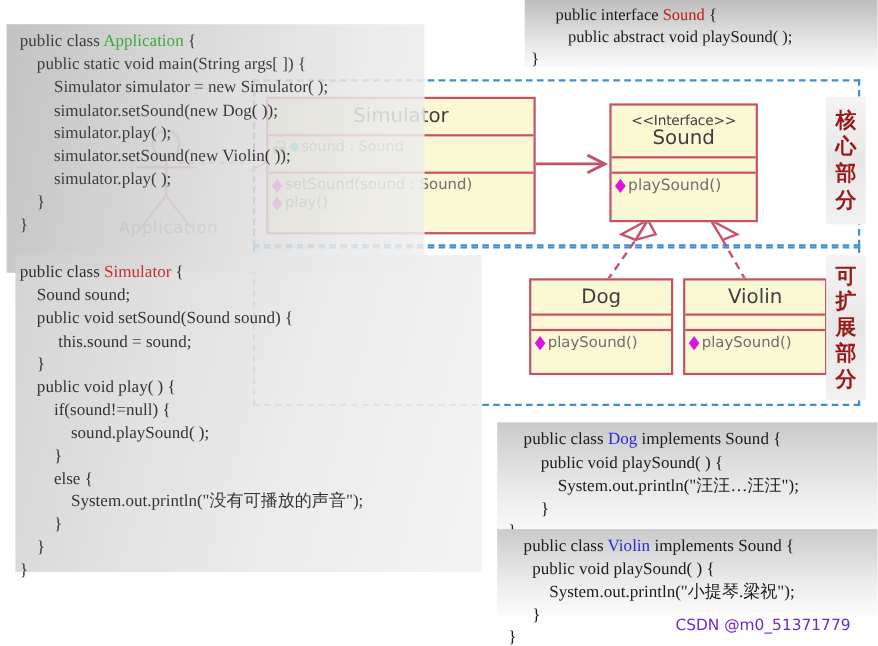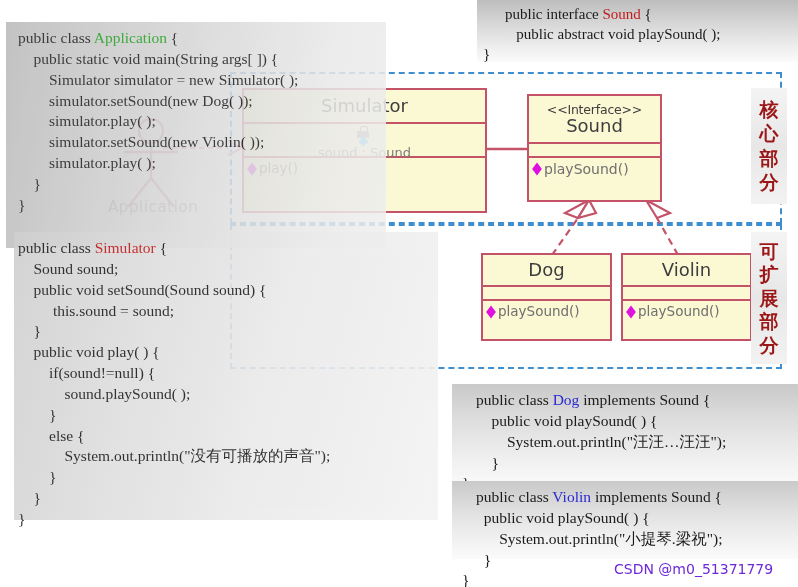--- a/index.html
+++ b/index.html
@@ -82,21 +82,20 @@
     height: 8px;
     background: #e010e0;
     transform: rotate(45deg) skew(8deg, 8deg);
     margin-right: 3px;
     flex: 0 0 auto;
   }
   .attr-row {
     display: flex;
     align-items: center;
     white-space: nowrap;
-    flex-direction: column;
   }
   .lock-ico {
     position: relative;
     width: 13px;
     height: 12px;
     margin-right: 3px;
     flex: 0 0 auto;
   }
   .lock-ico::before {
     content: "";
@@ -236,26 +235,30 @@
     <div class="uml-attrs" style="height:34px;">
       <div class="attr-row">
         <span class="lock-ico"></span>
         <span class="attr-dot"></span>
         <span>sound : Sound</span>
       </div>
     </div>
     <div class="uml-ops">
       <div class="op-row">
         <span class="diamond"></span>
+        <span>setSound(sound : Sound)</span>
+      </div>
+      <div class="op-row">
+        <span class="diamond"></span>
         <span>play()</span>
       </div>
     </div>
   </div>
 
-  <div class="uml-box uml-sound" style="left:527px; top:94px; width:135px; height:108px;">
+  <div class="uml-box uml-sound" style="left:554px; top:94px; width:135px; height:108px;">
     <div class="uml-name" style="height:48px;">
       <div class="uml-stereotype">&lt;&lt;Interface&gt;&gt;</div>
       <div class="uml-title">Sound</div>
     </div>
     <div class="uml-attrs" style="height:14px;"></div>
     <div class="uml-ops">
       <div class="op-row">
         <span class="diamond"></span>
         <span>playSound()</span>
       </div>

